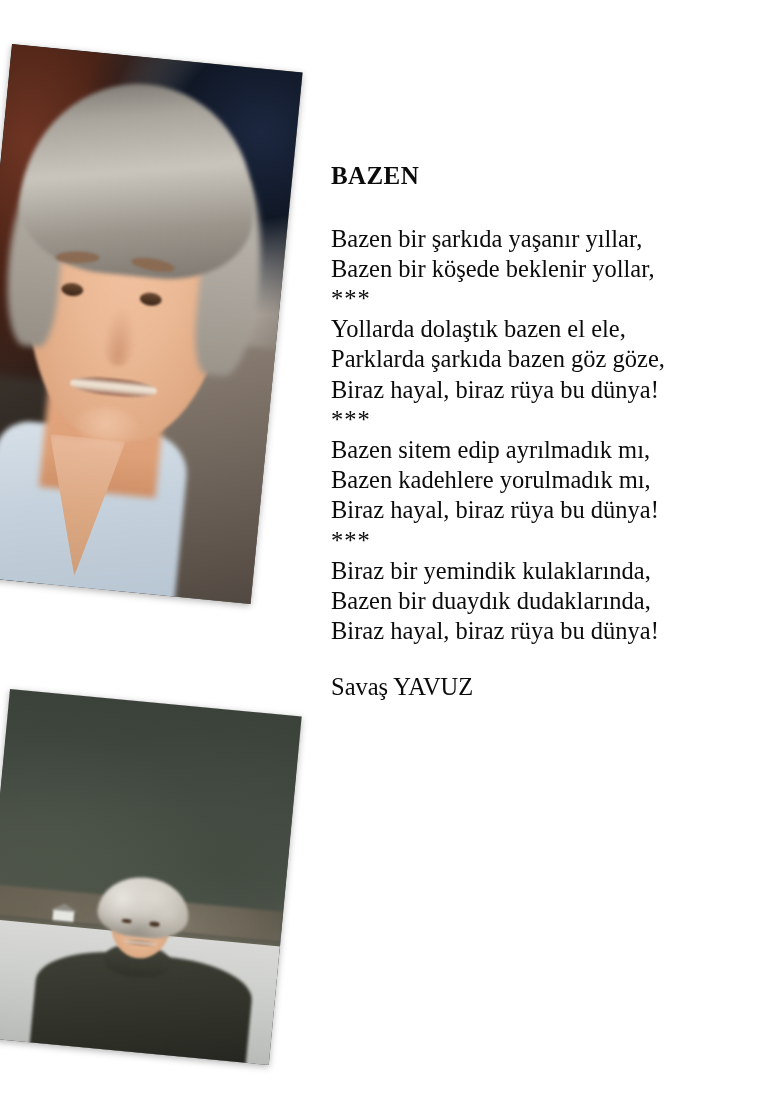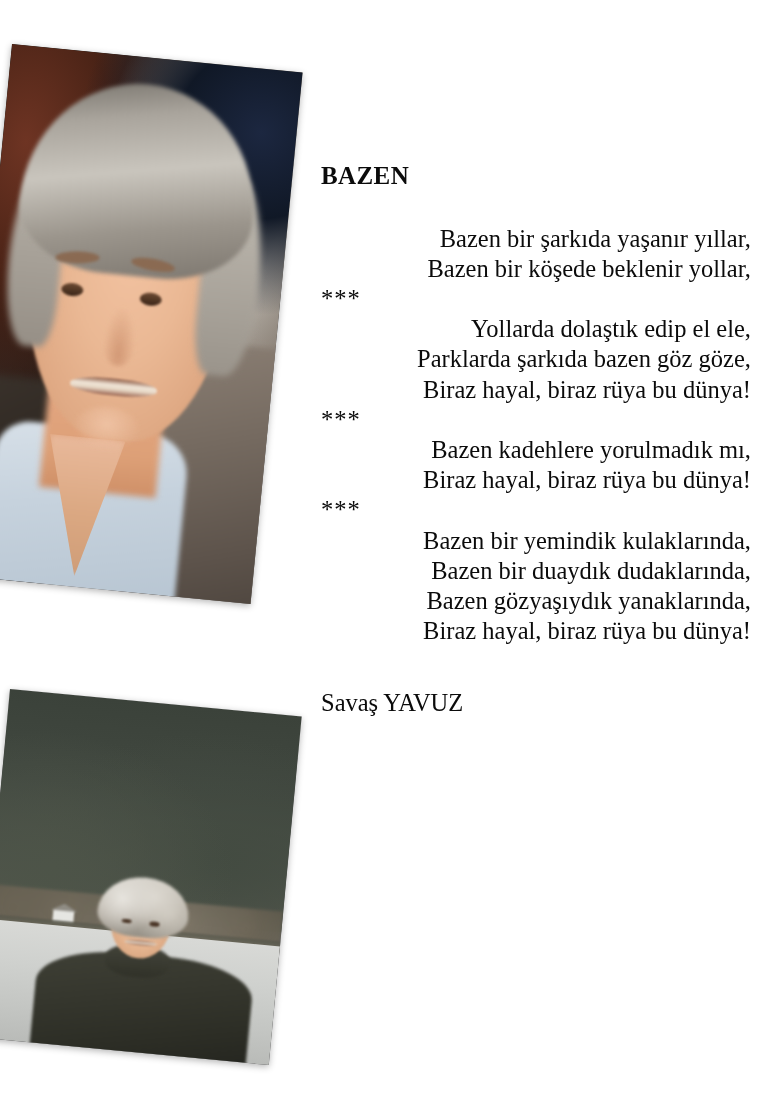--- a/index.html
+++ b/index.html
@@ -352,49 +352,48 @@
     width: 11%;
     height: 1.4%;
     border-radius: 46%;
     background: linear-gradient(180deg,#8a5a43 0%, #e9ddcd 50%, #8f5f49 100%);
     filter: blur(0.9px);
   }
 
   
   #poem-column {
     position: absolute;
-    left: 321px;
+    left: 331px;
     top: 162px;
     width: 430px;
   }
   #poem-title {
     font-weight: bold;
     font-size: 25px;
     letter-spacing: 0.4px;
     line-height: 1.1;
     margin: 0 0 34px 0;
   }
   .stanza {
     font-size: 24.5px;
     line-height: 30.2px;
     margin: 0;
-    text-align: right;
   }
   .poem-line {
     white-space: pre;
   }
   .stanza-separator {
     font-size: 24.5px;
     line-height: 30.2px;
     letter-spacing: 1px;
   }
   #poem-author {
     font-size: 24.5px;
     line-height: 30.2px;
-    margin-top: 42px;
+    margin-top: 26px;
   }
 </style>
 </head>
 <body>
 
 <div class="page">
 
   <div class="photo" id="photo-portrait-top">
     <div class="photo-inner">
       <div class="pt-bg"></div>
@@ -440,35 +439,35 @@
 
     <h1 id="poem-title">BAZEN</h1>
 
     <div class="stanza">
       <div class="poem-line">Bazen bir şarkıda yaşanır yıllar,</div>
       <div class="poem-line">Bazen bir köşede beklenir yollar,</div>
     </div>
     <div class="stanza-separator">***</div>
 
     <div class="stanza">
-      <div class="poem-line">Yollarda dolaştık edip el ele,</div>
+      <div class="poem-line">Yollarda dolaştık bazen el ele,</div>
       <div class="poem-line">Parklarda şarkıda bazen göz göze,</div>
       <div class="poem-line">Biraz hayal, biraz rüya bu dünya!</div>
     </div>
     <div class="stanza-separator">***</div>
 
     <div class="stanza">
+      <div class="poem-line">Bazen sitem edip ayrılmadık mı,</div>
       <div class="poem-line">Bazen kadehlere yorulmadık mı,</div>
       <div class="poem-line">Biraz hayal, biraz rüya bu dünya!</div>
     </div>
     <div class="stanza-separator">***</div>
 
     <div class="stanza">
-      <div class="poem-line">Bazen bir yemindik kulaklarında,</div>
+      <div class="poem-line">Biraz bir yemindik kulaklarında,</div>
       <div class="poem-line">Bazen bir duaydık dudaklarında,</div>
-      <div class="poem-line">Bazen gözyaşıydık yanaklarında,</div>
       <div class="poem-line">Biraz hayal, biraz rüya bu dünya!</div>
     </div>
 
     <div id="poem-author">Savaş YAVUZ</div>
   </div>
 
 </div>
 
 </body></html>

